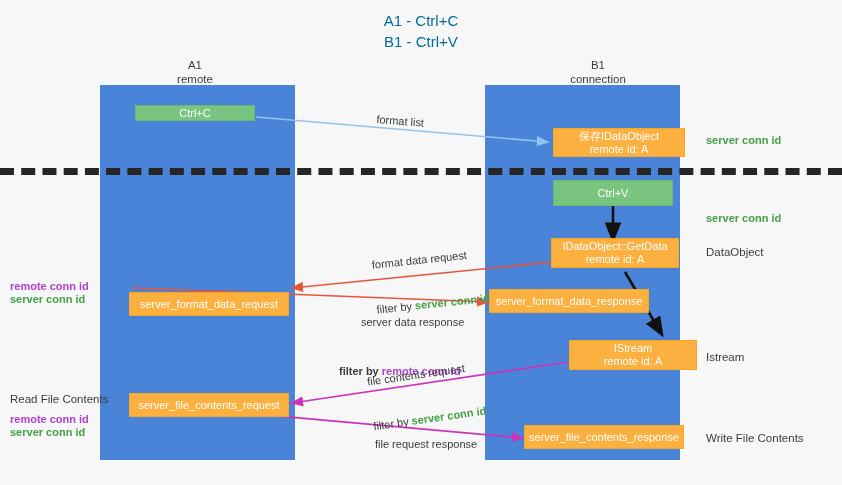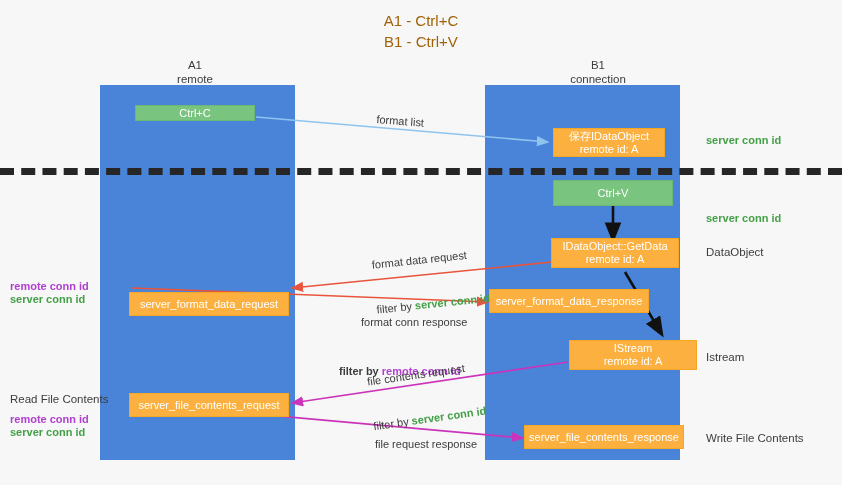--- a/index.html
+++ b/index.html
@@ -17,21 +17,21 @@
   }
 
   
   .title {
     position: absolute;
     left: 0;
     top: 10px;
     width: 842px;
     text-align: center;
     font-size: 15px;
-    color: #a16207;
+    color: #0369a1;
     line-height: 21px;
     white-space: pre;
   }
 
   
   .lane-head {
     position: absolute;
     text-align: center;
     font-size: 11.5px;
     color: #3c3c3c;
@@ -162,21 +162,21 @@
 
     <line x1="132" y1="403" x2="523" y2="438" stroke="#cc33bb" stroke-width="1.6" marker-end="url(#ah-mag)"></line>
   </svg>
 
   <div class="dashed-sep"></div>
 
   <div class="node green" style="left:135px; top:105px; width:120px; height:16px;">
     <span>Ctrl+C</span>
   </div>
 
-  <div class="node orange" style="left:553px; top:128px; width:112px; height:29px;">
+  <div class="node orange" style="left:553px; top:128px; width:132px; height:29px;">
     <span>保存IDataObject</span>
     <span class="l2">remote id: A</span>
   </div>
 
   <div class="node green" style="left:553px; top:180px; width:120px; height:26px;">
     <span>Ctrl+V</span>
   </div>
 
   <div class="node orange" style="left:551px; top:238px; width:128px; height:30px;">
     <span>IDataObject::GetData</span>
@@ -222,21 +222,21 @@
   <div class="anno green-t" style="left:10px; top:425px;">server conn id</div>
 
   <div class="edge-label" style="left:377px; top:112px; transform: rotate(4.5deg);">format list</div>
 
   <div class="edge-label" style="left:368px; top:228px; transform: rotate(-6deg);">
     <div>format data request</div>
     <div><span>filter by </span><span class="hl-green">server conn id</span></div>
   </div>
 
   <div class="edge-label" style="left:361px; top:285px;">
-    <div>format conn response</div>
+    <div>server data response</div>
     <div style="margin-top:4px; margin-left:-22px;"><span style="font-weight:bold;">filter by </span><span class="hl-purple">remote conn id</span></div>
   </div>
 
   <div class="edge-label" style="left:362px; top:345px; transform: rotate(-8deg);">
     <div>file contents request</div>
     <div><span>filter by </span><span class="hl-green">server conn id</span></div>
   </div>
 
   <div class="edge-label" style="left:375px; top:407px;">
     <div>file request response</div>

